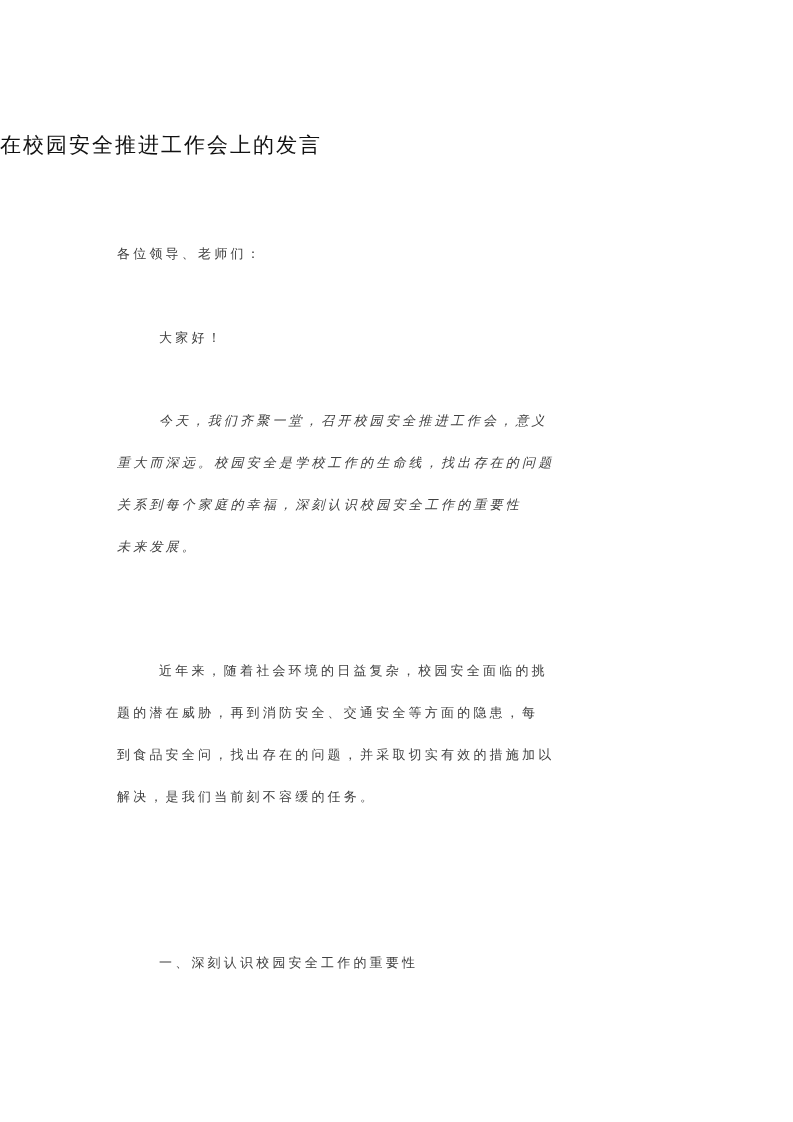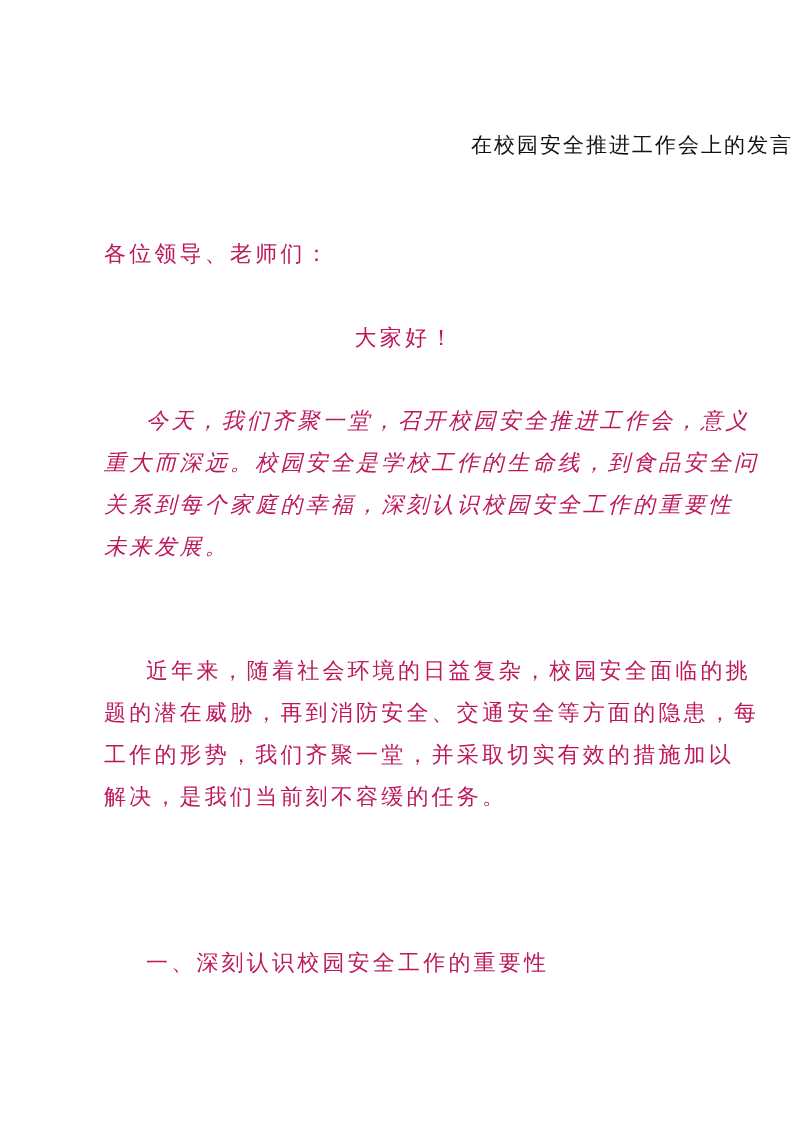--- a/index.html
+++ b/index.html
@@ -20,65 +20,65 @@
       left: 0; top: 0;
       width: 793px;
       height: 1122px;
       background: #ffffff;
     }
     .title {
       position: absolute;
       top: 128px;
       left: 0;
       width: 793px;
-      text-align: right;
+      text-align: left;
       font-size: 21px;
       letter-spacing: 2px;
       line-height: 34px;
       color: #111;
     }
     .block {
       position: absolute;
-      left: 104px;
+      left: 117px;
       width: 560px;
-      font-size: 22px;
+      font-size: 13px;
       letter-spacing: 3.2px;
       line-height: 42px;
-      color: #be185d;
+      color: #404040;
       white-space: nowrap;
     }
     .line { display: block; height: 42px; }
     .indent { padding-left: 42px; }
   </style>
 </head>
 <body>
 
 <div class="page">
 
   <div class="title">在校园安全推进工作会上的发言</div>
 
   <div class="block" style="top:233px;">
     <span class="line">各位领导、老师们：</span>
   </div>
 
-  <div class="block" style="top:317px;text-align:center;">
+  <div class="block" style="top:317px;">
     <span class="line indent">大家好！</span>
   </div>
 
   <div class="block" style="top:400px;font-style:italic;">
     <span class="line indent">今天，我们齐聚一堂，召开校园安全推进工作会，意义</span>
-    <span class="line">重大而深远。校园安全是学校工作的生命线，到食品安全问</span>
+    <span class="line">重大而深远。校园安全是学校工作的生命线，找出存在的问题</span>
     <span class="line">关系到每个家庭的幸福，深刻认识校园安全工作的重要性</span>
     <span class="line">未来发展。</span>
   </div>
 
   <div class="block" style="top:650px;">
     <span class="line indent">近年来，随着社会环境的日益复杂，校园安全面临的挑</span>
     <span class="line">题的潜在威胁，再到消防安全、交通安全等方面的隐患，每</span>
-    <span class="line">工作的形势，我们齐聚一堂，并采取切实有效的措施加以</span>
+    <span class="line">到食品安全问，找出存在的问题，并采取切实有效的措施加以</span>
     <span class="line">解决，是我们当前刻不容缓的任务。</span>
   </div>
 
   <div class="block" style="top:942px;font-family:Liberation Serif, serif;">
     <span class="line indent">一、深刻认识校园安全工作的重要性</span>
   </div>
 
 </div>
 
 </body></html>

